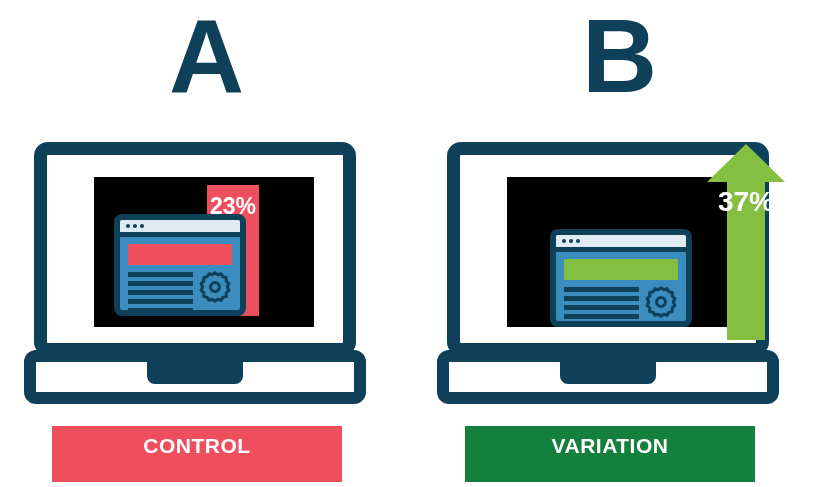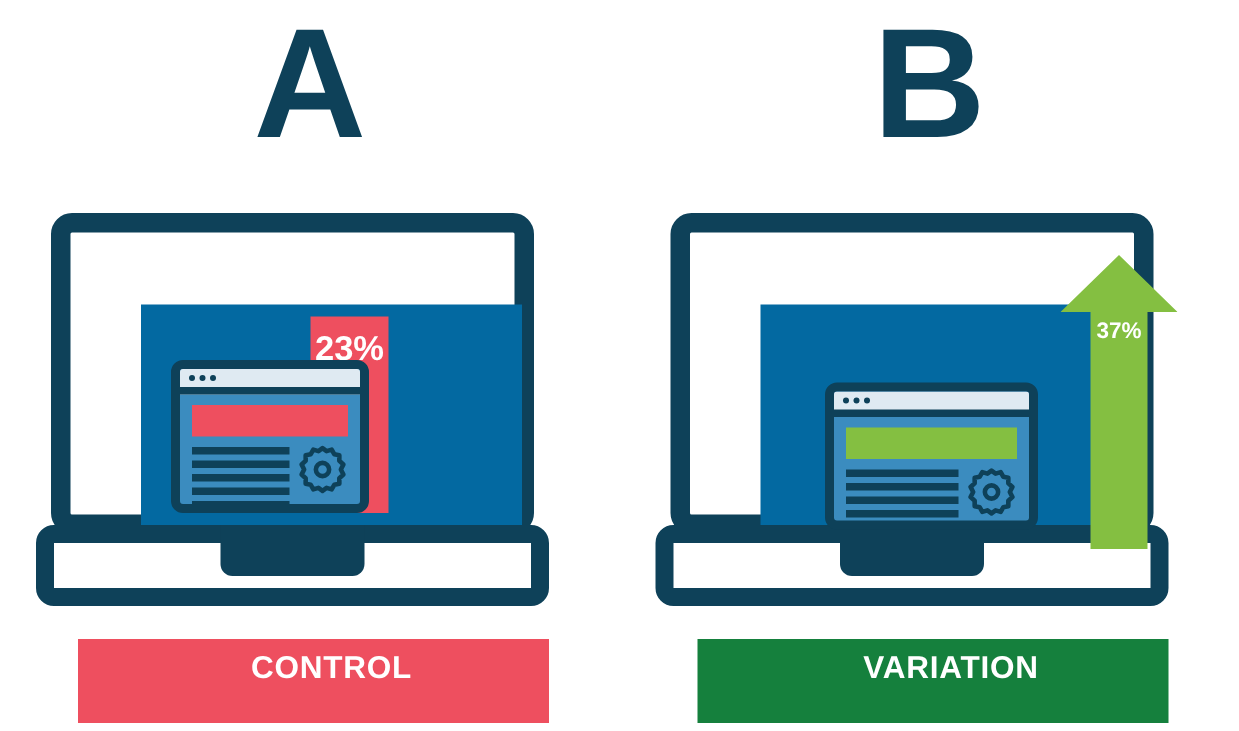--- a/index.html
+++ b/index.html
@@ -59,24 +59,24 @@
     width: 322px;
     height: 214px;
     box-sizing: border-box;
     border: 13px solid #0e4159;
     border-radius: 14px;
     background: #ffffff;
   }
   .laptop-screen {
     position: absolute;
     left: 47px;
-    top: 48px;
-    width: 254px;
+    top: 22px;
+    width: 220px;
     height: 150px;
-    background: #0369a1;
+    background: #000000;
     overflow: visible;
   }
   .laptop-base {
     position: absolute;
     left: 0;
     top: 208px;
     width: 342px;
     height: 54px;
     box-sizing: border-box;
     border: 12px solid #0e4159;
@@ -193,40 +193,39 @@
     pointer-events: none;
   }
   .metric-arrow svg { display: block; }
   .metric-arrow-label {
     position: absolute;
     left: 0;
     top: 42px;
     width: 78px;
     text-align: center;
     color: #ffffff;
-    font-size: 15px;
+    font-size: 28px;
     font-weight: bold;
     z-index: 7;
     pointer-events: none;
   }
 
   
   .caption {
     position: absolute;
     top: 426px;
     left: 52px;
     width: 290px;
     height: 56px;
     line-height: 40px;
     text-align: center;
     color: #ffffff;
     font-size: 21px;
     font-weight: bold;
     letter-spacing: 0.5px;
-    padding-left: 24px;
   }
 </style>
 </head>
 <body>
 
 <div id="stage">
 
   <div class="variant left">
 
     <div class="variant-letter">A</div>

